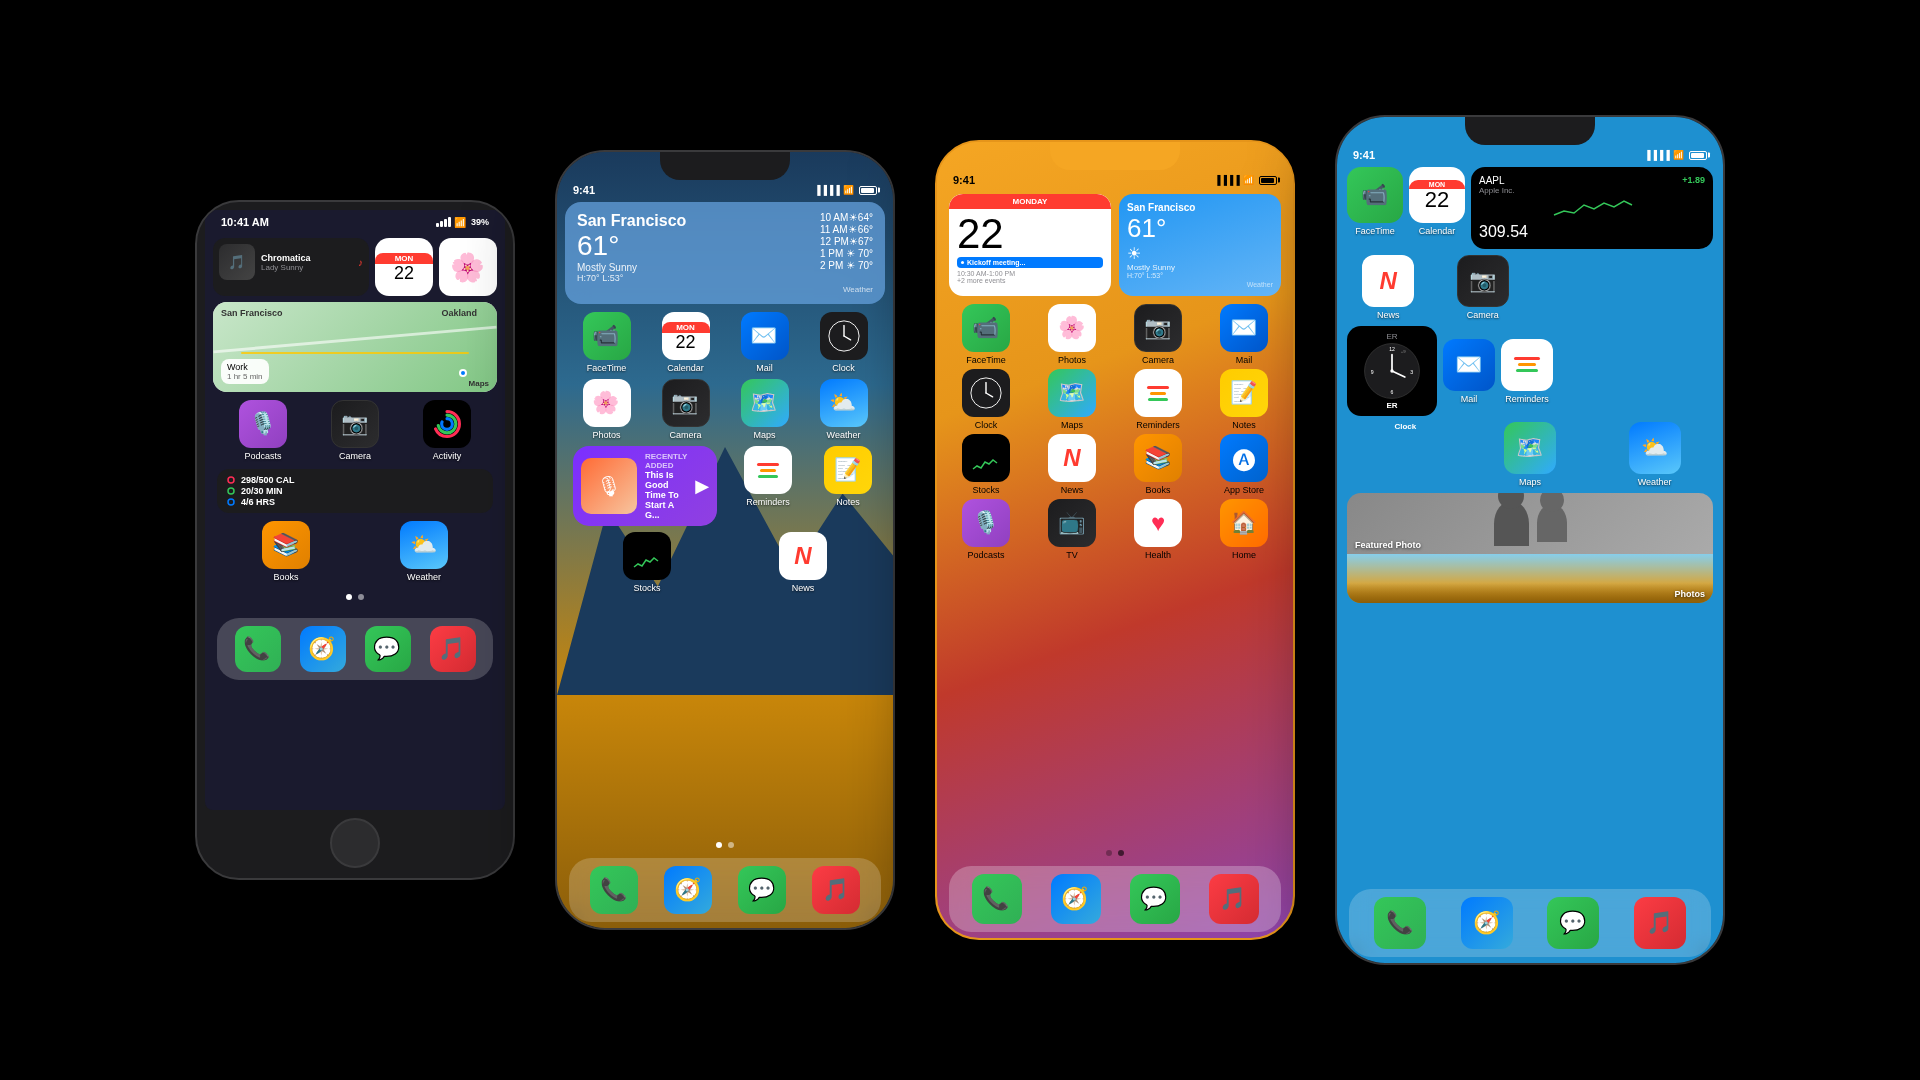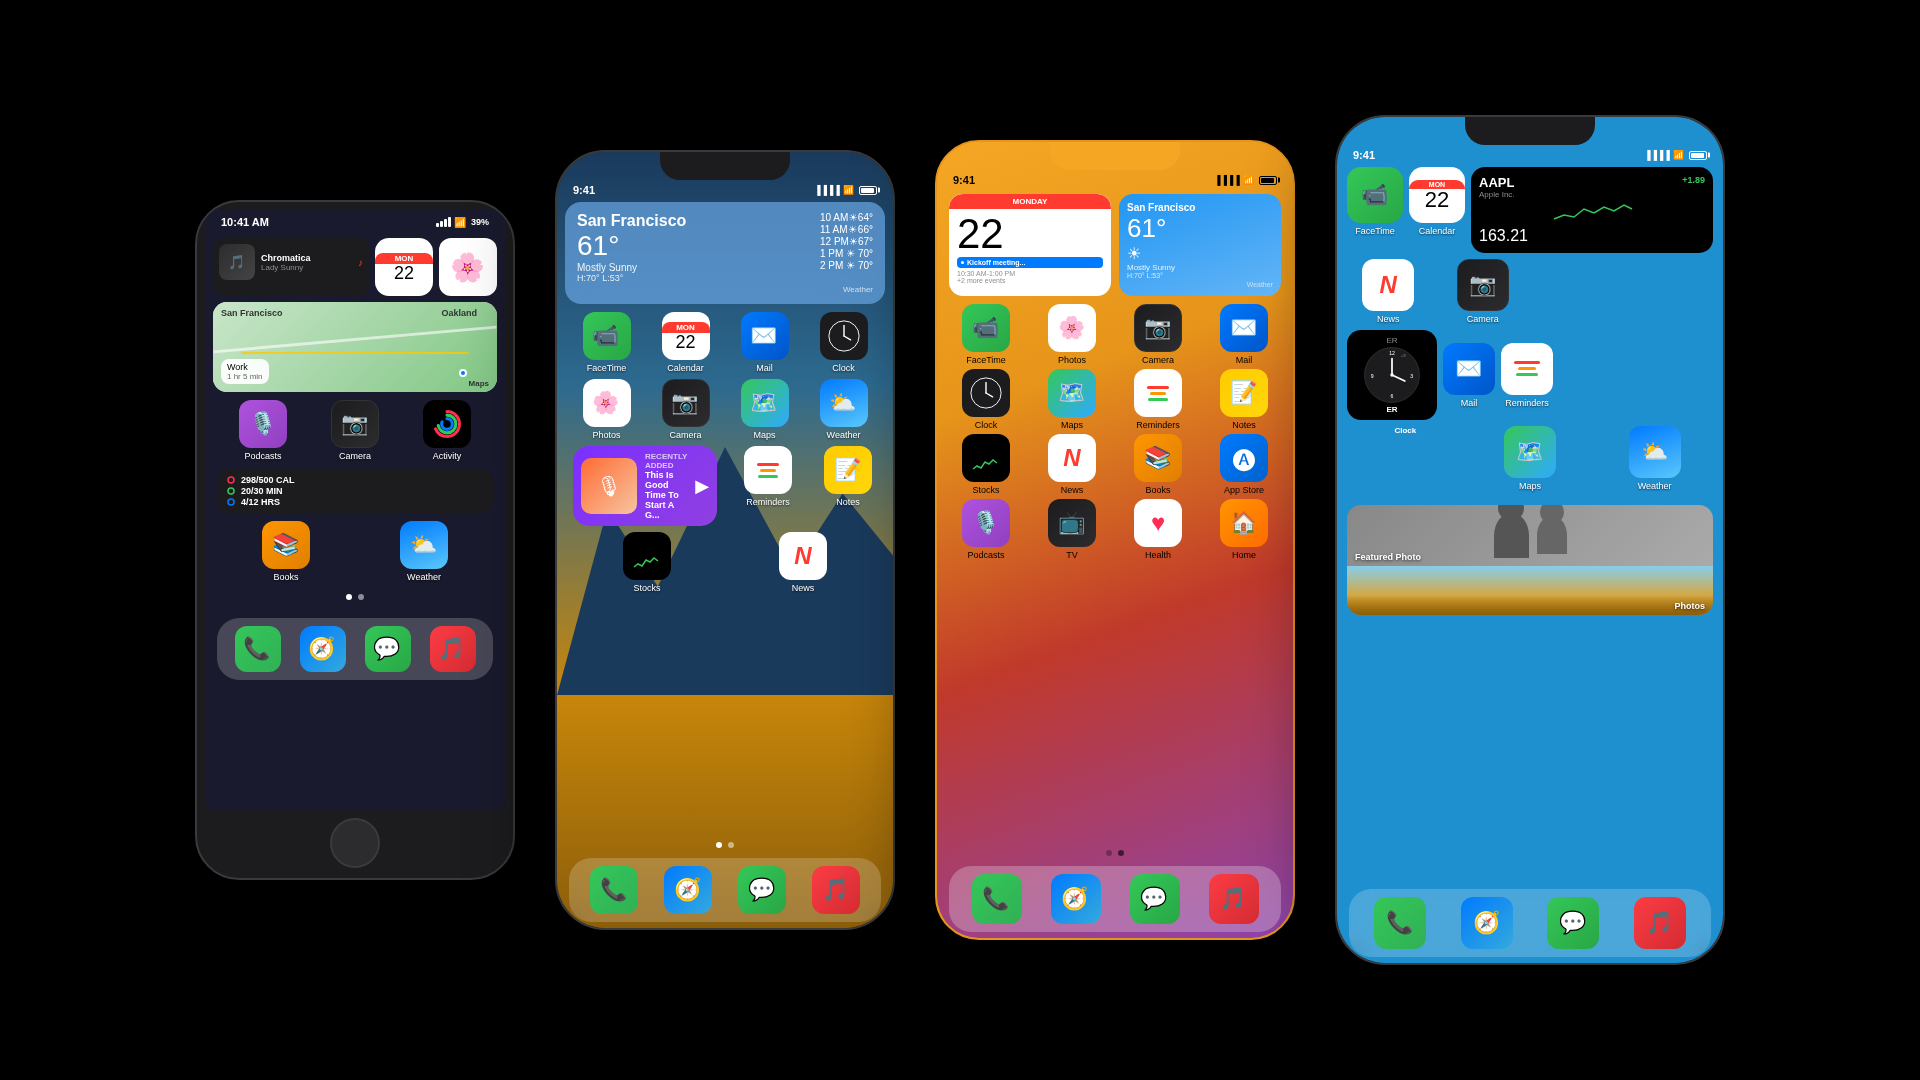--- a/index.html
+++ b/index.html
@@ -512,21 +512,21 @@
           <div style="display:flex;align-items:center;gap:6px;">
             <svg width="8" height="8" viewBox="0 0 8 8">
                 <circle cx="4" cy="4" r="3" fill="none" stroke="#34c759" stroke-width="1.5"></circle>
               </svg>
             <span style="font-size:9px;color:#fff;font-weight:600;">20/30 MIN</span>
           </div>
           <div style="display:flex;align-items:center;gap:6px;">
             <svg width="8" height="8" viewBox="0 0 8 8">
                 <circle cx="4" cy="4" r="3" fill="none" stroke="#007aff" stroke-width="1.5"></circle>
               </svg>
-            <span style="font-size:9px;color:#fff;font-weight:600;">4/12 HRS</span>
+            <span style="font-size:9px;color:#fff;font-weight:600;">4/6 HRS</span>
           </div>
         </div>
 
         <div class="app-grid" style="grid-template-columns: repeat(2,1fr); gap:8px; padding:2px 8px;">
           <div class="app-icon">
             <div class="app-icon-img c-orange">📚</div>
             <span class="app-icon-label">Books</span>
           </div>
           <div class="app-icon">
             <div class="app-icon-img weather-app-icon">⛅</div>
@@ -923,29 +923,29 @@
             <div class="app-icon-img cal-icon" style="width:56px;height:56px;border-radius:14px;">
               <div class="cal-header" style="border-radius:14px 14px 0 0;font-size:7px;">MON</div>
               <div class="cal-day" style="font-size:22px;">22</div>
             </div>
             <span class="app-icon-label">Calendar</span>
           </div>
 
           <div style="flex:1;background:#000;border-radius:14px;padding:8px;color:#fff;overflow:hidden;">
             <div style="display:flex;justify-content:space-between;align-items:flex-start;">
               <div>
-                <div style="font-size:13px;font-weight:700;">AAPL</div>
+                <div style="font-size:10px;font-weight:400;">AAPL</div>
                 <div style="font-size:8px;color:#8e8e93;">Apple Inc.</div>
               </div>
               <div style="font-size:9px;color:#34c759;font-weight:600;">+1.89</div>
             </div>
             <svg width="100%" height="24" viewBox="0 0 80 24">
               <polyline points="2,20 12,16 22,18 32,10 42,14 52,8 62,12 72,6 80,10" fill="none" stroke="#34c759" stroke-width="1.5"></polyline>
             </svg>
-            <div style="font-size:16px;font-weight:300;">163.21</div>
+            <div style="font-size:16px;font-weight:300;">309.54</div>
           </div>
         </div>
 
         <div class="app-grid app-grid-4" style="padding:2px 10px;">
           <div class="app-icon">
             <div class="app-icon-img news-icon" style="width:52px;height:52px;">
               <span class="news-n">N</span>
             </div>
             <span class="app-icon-label">News</span>
           </div>
@@ -1004,21 +1004,21 @@
           <div class="app-icon">
             <div class="app-icon-img c-maps" style="width:52px;height:52px;">🗺️</div>
             <span class="app-icon-label">Maps</span>
           </div>
           <div class="app-icon">
             <div class="app-icon-img weather-app-icon" style="width:52px;height:52px;">⛅</div>
             <span class="app-icon-label">Weather</span>
           </div>
         </div>
 
-        <div style="margin:12px 10px;border-radius:14px;overflow:hidden;position:relative;height:110px;flex-shrink:0;">
+        <div style="margin:4px 10px;border-radius:14px;overflow:hidden;position:relative;height:110px;flex-shrink:0;">
 
           <div style="height:55%;background:linear-gradient(135deg,#888,#aaa);position:relative;overflow:hidden;display:flex;align-items:center;justify-content:center;">
             <div style="display:flex;gap:8px;align-items:center;">
               <div style="width:35px;height:45px;background:#555;border-radius:50% 50% 0 0;position:relative;">
                 <div style="position:absolute;top:-18px;left:50%;transform:translateX(-50%);width:26px;height:26px;background:#555;border-radius:50%;"></div>
               </div>
               <div style="width:30px;height:38px;background:#666;border-radius:50% 50% 0 0;position:relative;">
                 <div style="position:absolute;top:-16px;left:50%;transform:translateX(-50%);width:24px;height:24px;background:#666;border-radius:50%;"></div>
               </div>
             </div>

